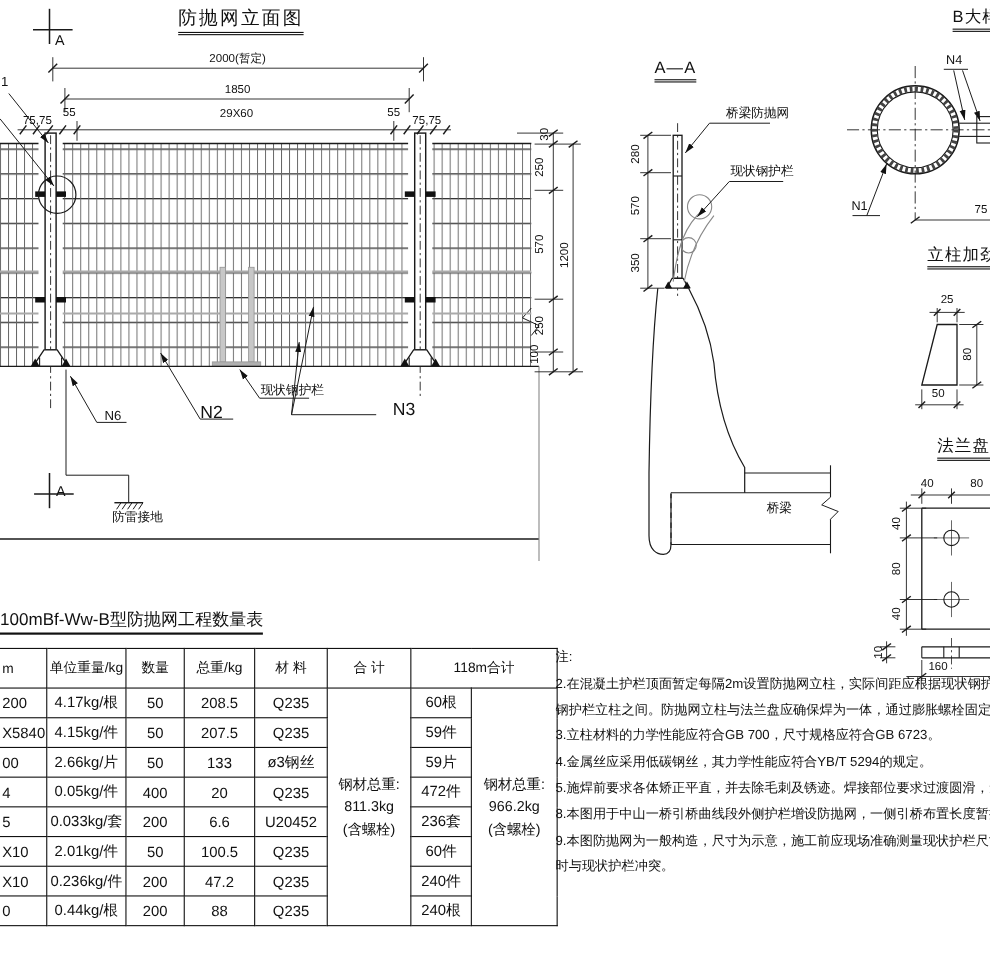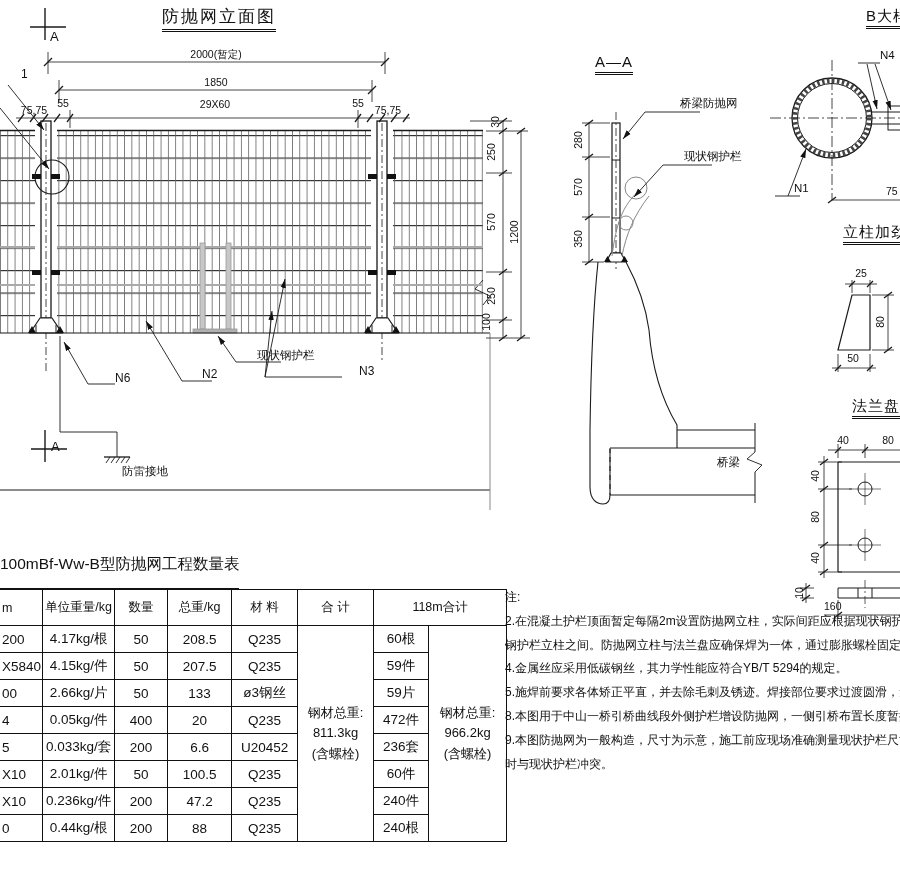--- a/index.html
+++ b/index.html
@@ -3,25 +3,25 @@
 <meta charset="utf-8">
 <style>
   html,body{margin:0;padding:0;background:#fff;}
   .canvas{position:relative;width:900px;height:854px;background:#fff;overflow:hidden;
           font-family:"Liberation Sans","DejaVu Sans",sans-serif;color:#111;}
   svg{position:absolute;left:0;top:0;}
   .t{position:absolute;white-space:nowrap;line-height:1;}
   .c{transform:translate(-50%,-50%);}
   .cv{transform:translate(-50%,-50%) rotate(-90deg);}
   .dim{font-size:10.5px;}
-  .lbl{font-size:11.5px;margin-left:20px;}
+  .lbl{font-size:11.5px;}
   .mark{font-size:13px;}
   .dtitle{font-size:15px;border-bottom:3px double #111;padding-bottom:3px;letter-spacing:1px;}
   .maintitle{font-size:17px;letter-spacing:2px;border-bottom:3px double #111;padding-bottom:4px;}
-  .tbltitle{font-size:15.5px;border-bottom:2px solid #111;padding-bottom:16px;}
+  .tbltitle{font-size:15.5px;border-bottom:2px solid #111;padding-bottom:3px;}
   .qty{position:absolute;left:-2px;top:589px;border-collapse:collapse;table-layout:fixed;
        font-size:13.5px;text-align:center;}
   .qty th,.qty td{border:1px solid #111;font-weight:normal;padding:0 1px;overflow:hidden;}
   .qty th{font-size:12.5px;white-space:nowrap;height:35px;}
   .qty tr{height:27px;}
   .qty .c1{text-align:left;padding-left:3px;}
   .qty .tot{white-space:pre-line;font-size:13px;line-height:1.55;vertical-align:middle;}
   .notes{position:absolute;left:505px;top:586px;width:395px;height:294px;overflow:hidden;
          font-size:12px;line-height:23.8px;white-space:nowrap;}
 </style>
@@ -331,22 +331,22 @@
 <span class="t dim c" style="left:358px;top:103px">55</span>
 <span class="t dim c" style="left:388px;top:110px">75,75</span>
 <span class="t dim cv" style="left:495px;top:122px">30</span>
 <span class="t dim cv" style="left:491px;top:152px">250</span>
 <span class="t dim cv" style="left:491px;top:222px">570</span>
 <span class="t dim cv" style="left:491px;top:296px">250</span>
 <span class="t dim cv" style="left:486px;top:322px">100</span>
 <span class="t dim cv" style="left:514px;top:232px">1200</span>
 
 <span class="t lbl" style="left:1px;top:68px;font-size:12px">1</span>
-<span class="t lbl" style="left:182px;top:368px;font-size:12px">N2</span>
-<span class="t lbl" style="left:339px;top:365px;font-size:12px">N3</span>
+<span class="t lbl" style="left:182px;top:368px;font-size:16px">N2</span>
+<span class="t lbl" style="left:357px;top:365px;font-size:16px">N3</span>
 <span class="t lbl" style="left:95px;top:372px;font-size:12px">N6</span>
 <span class="t lbl" style="left:237px;top:350px">现状钢护栏</span>
 <span class="t lbl" style="left:102px;top:466px">防雷接地</span>
 
 <span class="t dtitle" style="left:595px;top:54px">A—A</span>
 <span class="t lbl" style="left:660px;top:98px">桥梁防抛网</span>
 <span class="t lbl" style="left:664px;top:151px">现状钢护栏</span>
 <span class="t lbl" style="left:697px;top:457px">桥梁</span>
 <span class="t dim cv" style="left:578px;top:140px">280</span>
 <span class="t dim cv" style="left:578px;top:187px">570</span>
@@ -362,21 +362,21 @@
 <span class="t dim c" style="left:853px;top:358px">50</span>
 <span class="t dim cv" style="left:880px;top:322px">80</span>
 
 <span class="t dtitle" style="left:852px;top:398px">法兰盘大样</span>
 <span class="t dim c" style="left:843px;top:440px">40</span>
 <span class="t dim c" style="left:888px;top:440px">80</span>
 <span class="t dim cv" style="left:815px;top:476px">40</span>
 <span class="t dim cv" style="left:815px;top:517px">80</span>
 <span class="t dim cv" style="left:815px;top:558px">40</span>
 <span class="t dim cv" style="left:799px;top:593px">10</span>
-<span class="t dim" style="left:824px;top:601px">160</span>
+<span class="t dim" style="left:844px;top:601px">160</span>
 
 <span class="t tbltitle" style="left:0px;top:556px">100mBf-Ww-B型防抛网工程数量表</span>
 <table class="qty">
   <colgroup>
     <col style="width:42px">
         <col style="width:72px">
         <col style="width:53px">
         <col style="width:64px">
     <col style="width:66px">
         <col style="width:76px">
@@ -466,20 +466,21 @@
           <td>240根</td>
         </tr>
       </tbody>
 </table>
 
 <div class="notes">
   <div>注:</div>
   <div>
         <div>2.在混凝土护栏顶面暂定每隔2m设置防抛网立柱，实际间距应根据现状钢护栏立</div>
         <div>钢护栏立柱之间。防抛网立柱与法兰盘应确保焊为一体，通过膨胀螺栓固定生根，</div>
+        <div>3.立柱材料的力学性能应符合GB 700，尺寸规格应符合GB 6723。</div>
         <div>4.金属丝应采用低碳钢丝，其力学性能应符合YB/T 5294的规定。</div>
         <div>5.施焊前要求各体矫正平直，并去除毛刺及锈迹。焊接部位要求过渡圆滑，无焊渣</div>
         <div>8.本图用于中山一桥引桥曲线段外侧护栏增设防抛网，一侧引桥布置长度暂按118</div>
         <div>9.本图防抛网为一般构造，尺寸为示意，施工前应现场准确测量现状护栏尺寸，再</div>
         <div>时与现状护栏冲突。</div>
       </div>
 </div>
 
 </div>
 

